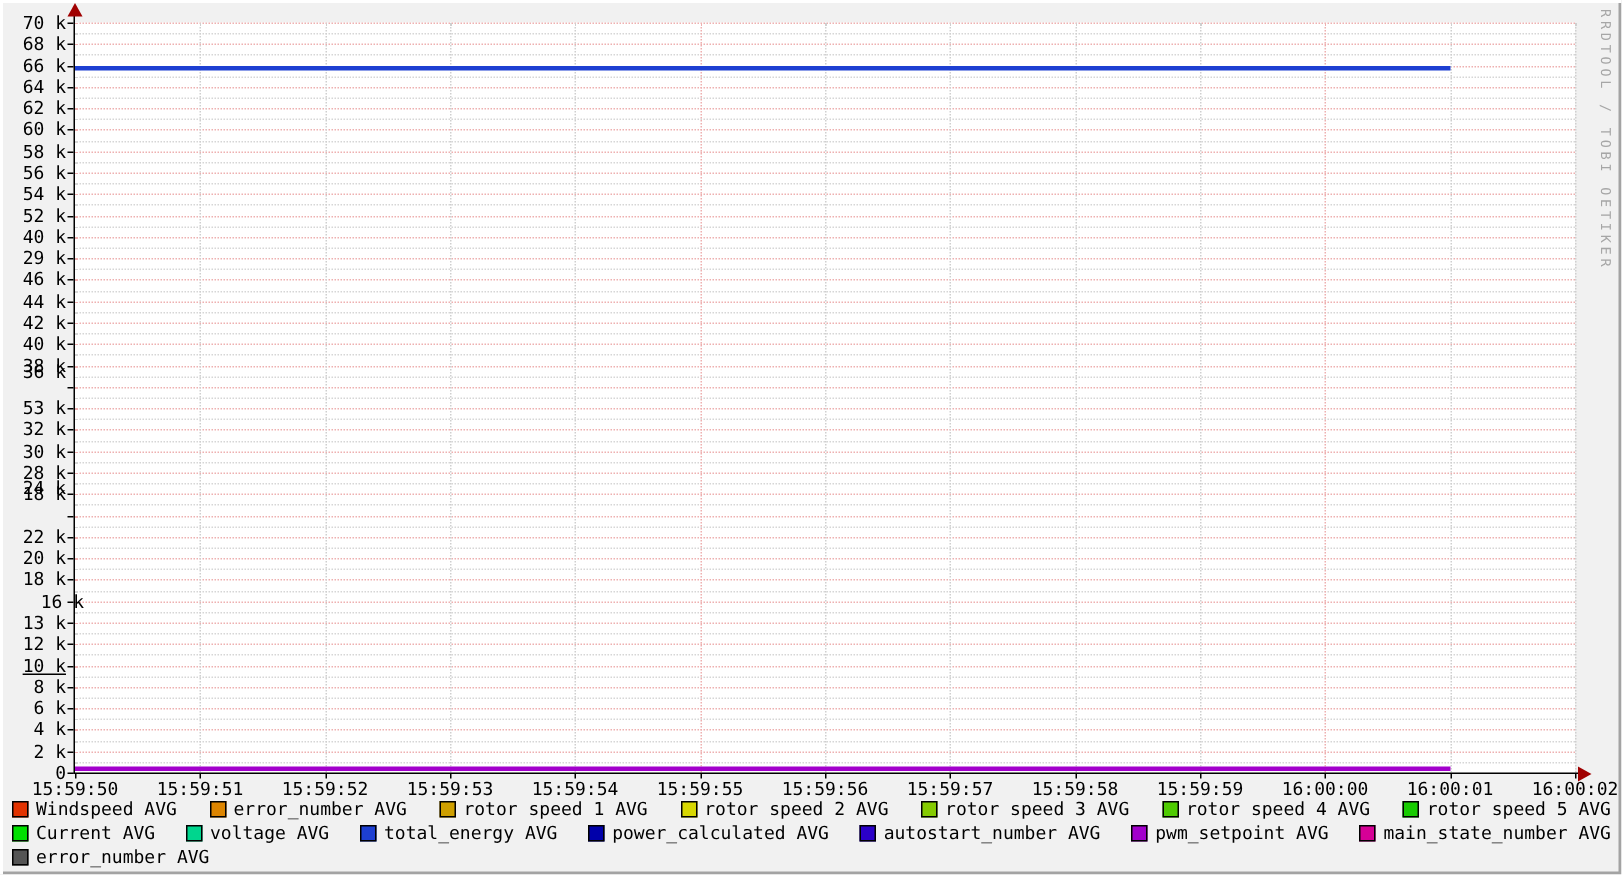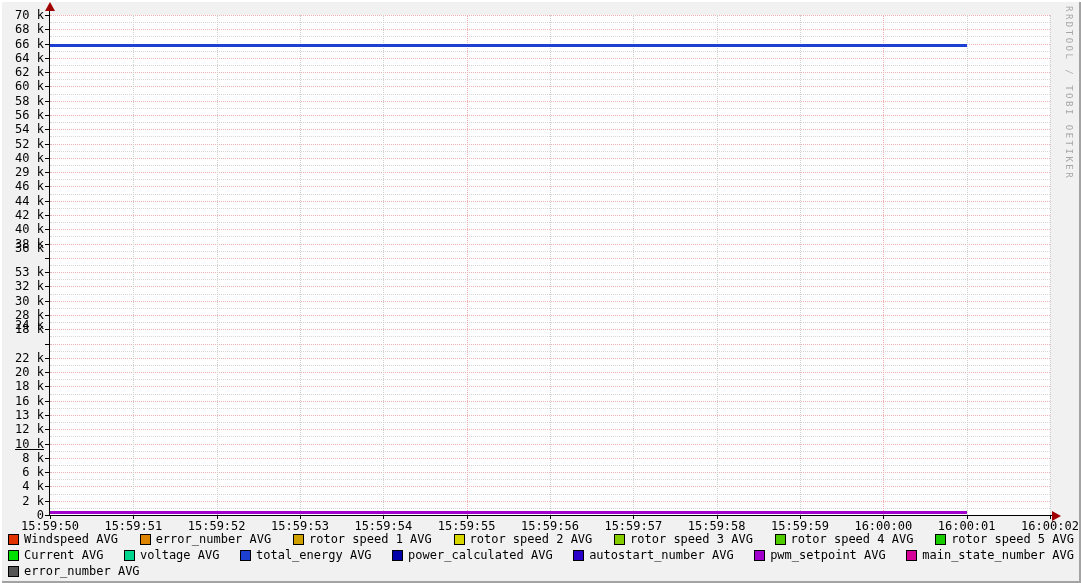--- a/index.html
+++ b/index.html
@@ -240,21 +240,21 @@
     <div class="ylab" style="left: 0px; top: 323.286px;">18 k</div>
     <div class="tick" style="left: 45px; top: 329.286px; width: 4px; height: 1px;"></div>
     <div class="ylab" style="left: 0px; top: 319px;">24 k</div>
     <div class="tick" style="left: 45px; top: 343.571px; width: 4px; height: 1px;"></div>
     <div class="ylab" style="left: 0px; top: 351.857px;">22 k</div>
     <div class="tick" style="left: 45px; top: 357.857px; width: 4px; height: 1px;"></div>
     <div class="ylab" style="left: 0px; top: 366.143px;">20 k</div>
     <div class="tick" style="left: 45px; top: 372.143px; width: 4px; height: 1px;"></div>
     <div class="ylab" style="left: 0px; top: 380.429px;">18 k</div>
     <div class="tick" style="left: 45px; top: 386.429px; width: 4px; height: 1px;"></div>
-    <div class="ylab" style="left: 0px; top: 394.714px;">16 k</div>
+    <div class="ylab" style="left: 12px; top: 394.714px;">16 k</div>
     <div class="tick" style="left: 45px; top: 400.714px; width: 4px; height: 1px;"></div>
     <div class="ylab" style="left: 0px; top: 409px;">13 k</div>
     <div class="tick" style="left: 45px; top: 415px; width: 4px; height: 1px;"></div>
     <div class="ylab" style="left: 0px; top: 423.286px;">12 k</div>
     <div class="tick" style="left: 45px; top: 429.286px; width: 4px; height: 1px;"></div>
     <div class="ylab" style="left: 0px; top: 437.571px; text-decoration: underline;">10 k</div>
     <div class="tick" style="left: 45px; top: 443.571px; width: 4px; height: 1px;"></div>
     <div class="ylab" style="left: 0px; top: 451.857px;">8 k</div>
     <div class="tick" style="left: 45px; top: 457.857px; width: 4px; height: 1px;"></div>
     <div class="ylab" style="left: 0px; top: 466.143px;">6 k</div>

